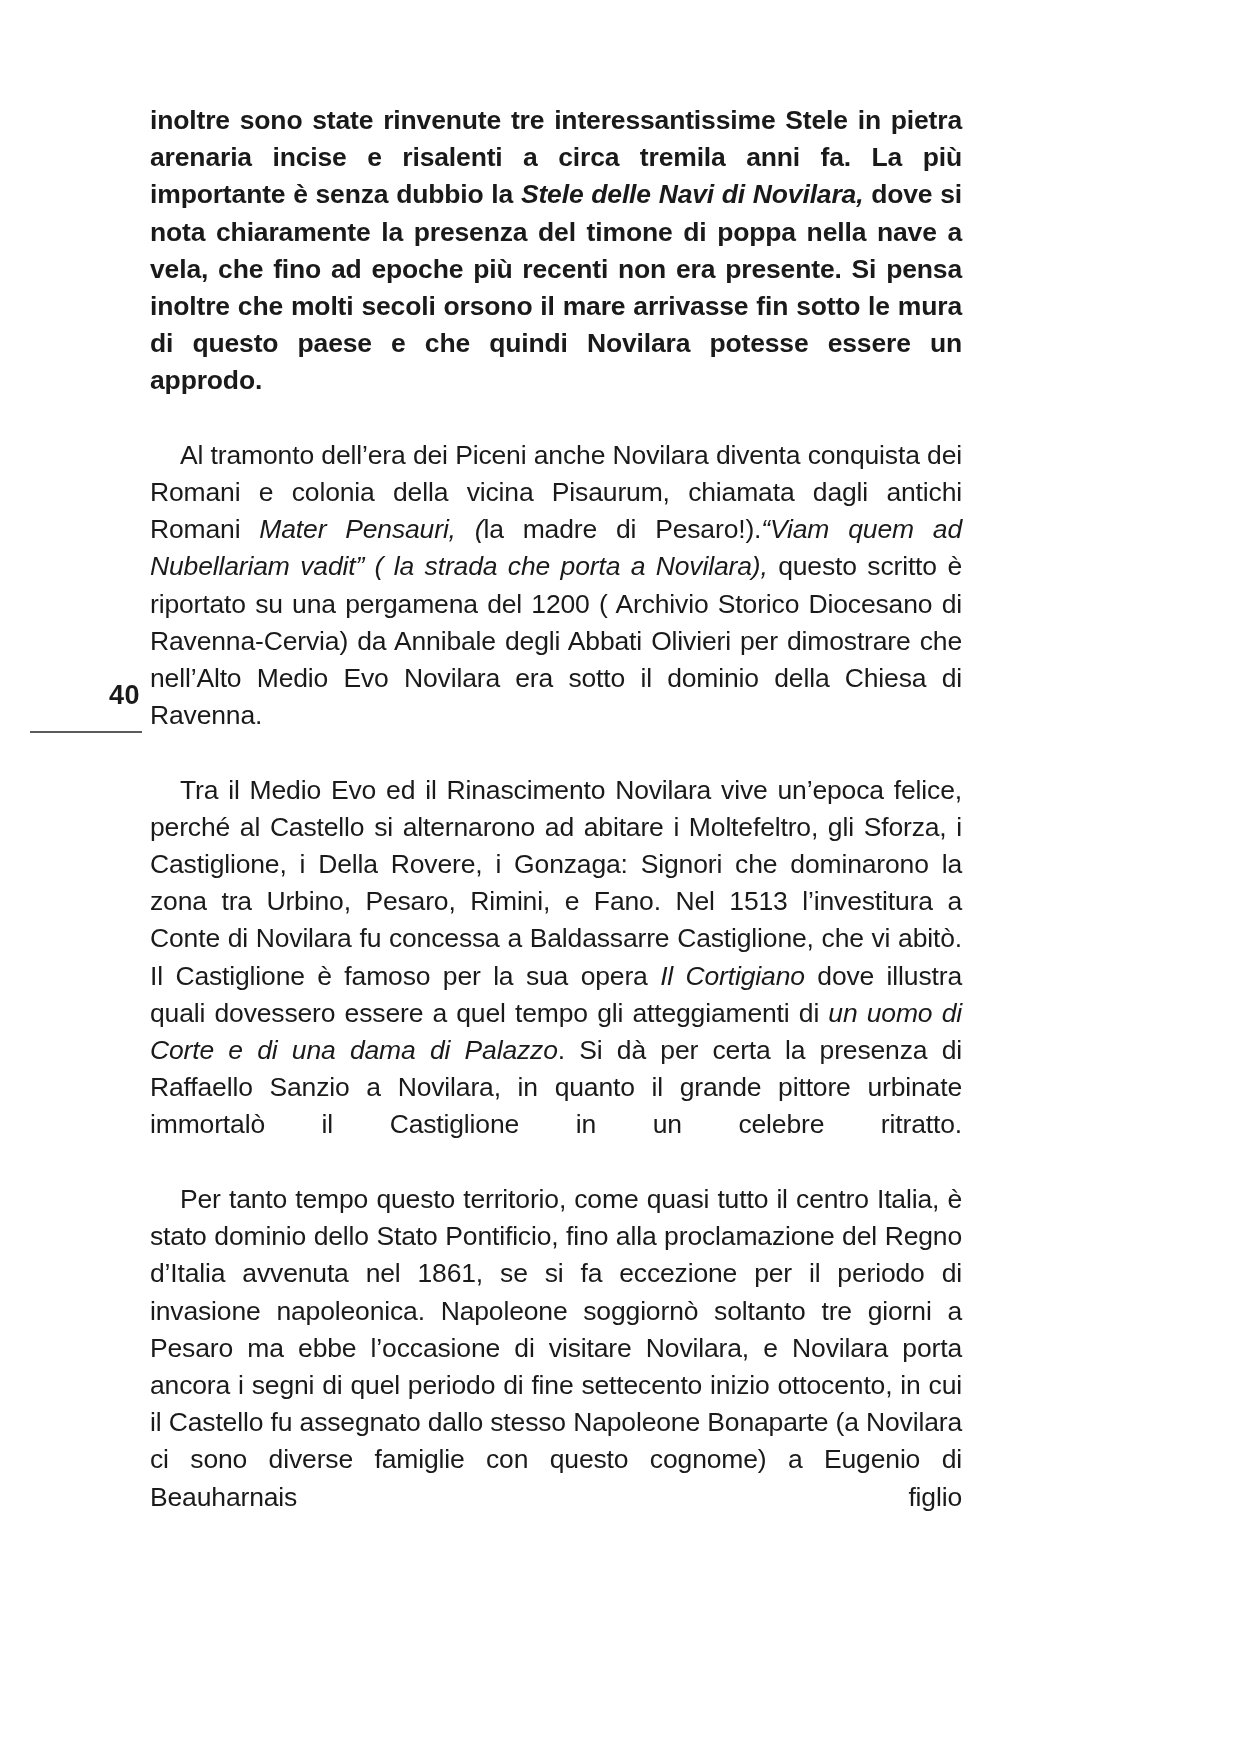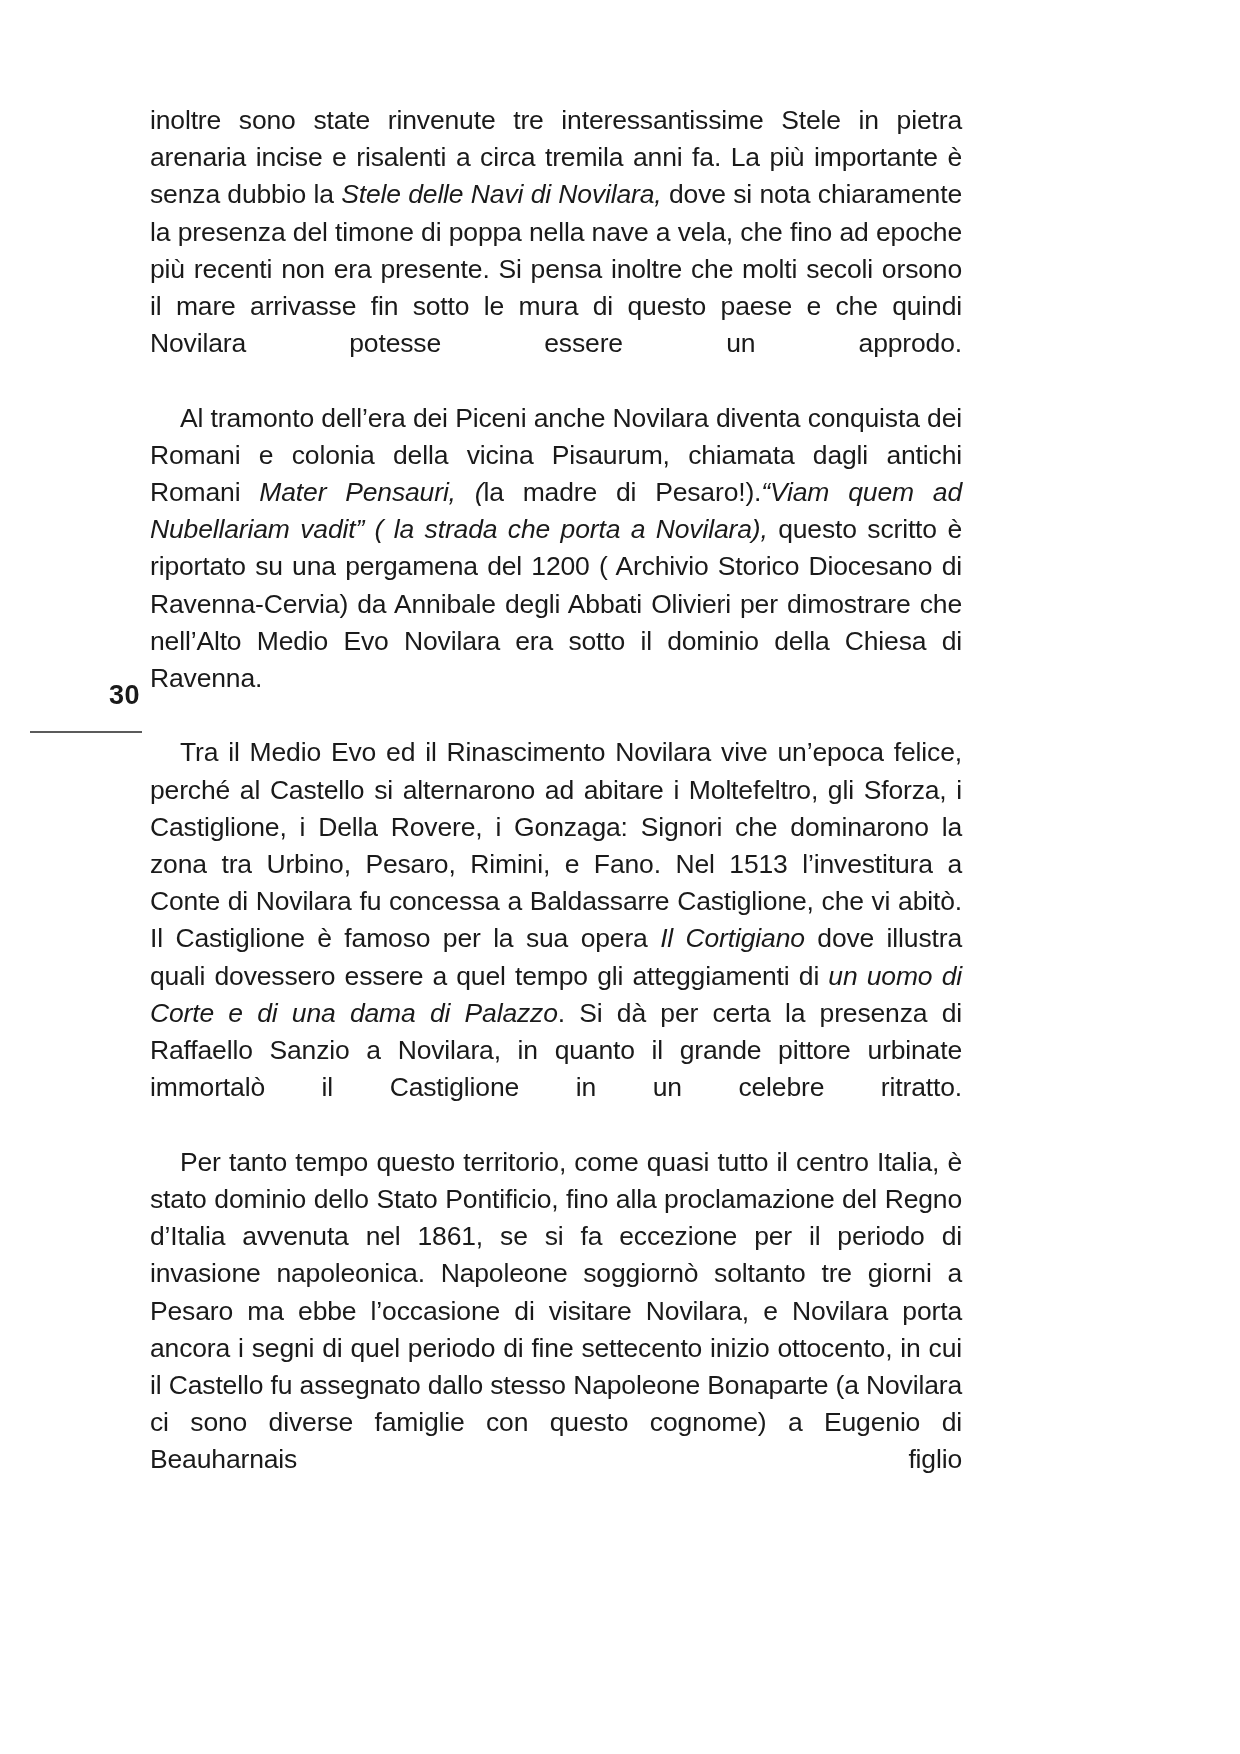--- a/index.html
+++ b/index.html
@@ -64,40 +64,41 @@
     letter-spacing: -0.15px;
     word-spacing: 0px;
     font-stretch: condensed;
     transform-origin: left top;
   }
   p.para + p.para {
     text-indent: 30px;
   }
   p.para.noindent {
     text-indent: 0;
+    font-weight: bold;
   }
 
   em {
     font-style: italic;
   }
 
   
   p.para::after {
     content: "";
     display: inline-block;
     width: 100%;
   }
 </style>
 </head>
 <body style="background: rgb(255, 255, 255); color: rgb(26, 26, 26);">
 
 <div class="page">
 
   <div class="folio-block">
-    <div class="folio-number">30</div>
+    <div class="folio-number">40</div>
     <div class="folio-rule" style="background: rgb(91, 91, 91);"></div>
   </div>
 
   <div class="text-column">
 
   <p class="para noindent"><span>inoltre sono state rinvenute  tre interessantissime Stele in pietra arenaria incise e risalenti a circa tremila anni fa. La più importante è senza dubbio la </span><em>Stele delle Navi di Novilara,</em><span> dove si nota chiaramente la presenza del timone di poppa nella nave a vela, che fino ad epoche più recenti non era presente. Si pensa inoltre che molti secoli orsono il mare arrivasse  fin sotto le mura di questo paese e che quindi Novilara potesse essere un approdo.</span></p>
       <p class="para"><span>Al tramonto dell’era dei Piceni anche Novilara diventa conquista dei Romani e colonia della vicina Pisaurum, chiamata dagli antichi Romani </span><em>Mater Pensauri, (</em><span>la madre di Pesaro!).</span><em>“Viam quem ad Nubellariam vadit” ( la strada che porta a Novilara),</em><span> questo scritto è riportato su una pergamena del 1200 ( Archivio Storico Diocesano di Ravenna-Cervia) da Annibale degli Abbati Olivieri per dimostrare che nell’Alto Medio Evo Novilara era sotto il dominio della Chiesa di Ravenna.</span></p>
       <p class="para"><span>Tra il Medio Evo ed il Rinascimento Novilara vive un’epoca felice, perché  al Castello si alternarono ad abitare i Moltefeltro, gli Sforza, i Castiglione, i Della Rovere, i Gonzaga: Signori che dominarono la zona tra Urbino, Pesaro, Rimini, e Fano. Nel 1513 l’investitura a Conte di Novilara fu concessa a Baldassarre Castiglione, che vi abitò. Il Castiglione è famoso per la sua opera </span><em>Il Cortigiano</em><span> dove illustra quali dovessero essere a quel tempo gli atteggiamenti  di </span><em>un uomo di Corte e di una dama di Palazzo</em><span>. Si dà per certa la presenza di Raffaello Sanzio a Novilara, in quanto il grande pittore urbinate immortalò il Castiglione in un celebre ritratto.</span></p>
       <p class="para"><span>Per tanto tempo questo territorio, come quasi tutto il centro Italia, è stato dominio dello Stato Pontificio, fino alla proclamazione del Regno d’Italia avvenuta nel 1861, se si fa eccezione per il periodo di invasione napoleonica. Napoleone soggiornò soltanto tre giorni a Pesaro ma ebbe l’occasione di visitare Novilara, e Novilara porta ancora i segni di quel periodo di fine settecento inizio ottocento, in cui il Castello fu assegnato dallo stesso Napoleone Bonaparte (a Novilara ci sono diverse famiglie con questo cognome) a Eugenio di Beauharnais figlio</span></p>
     </div>

